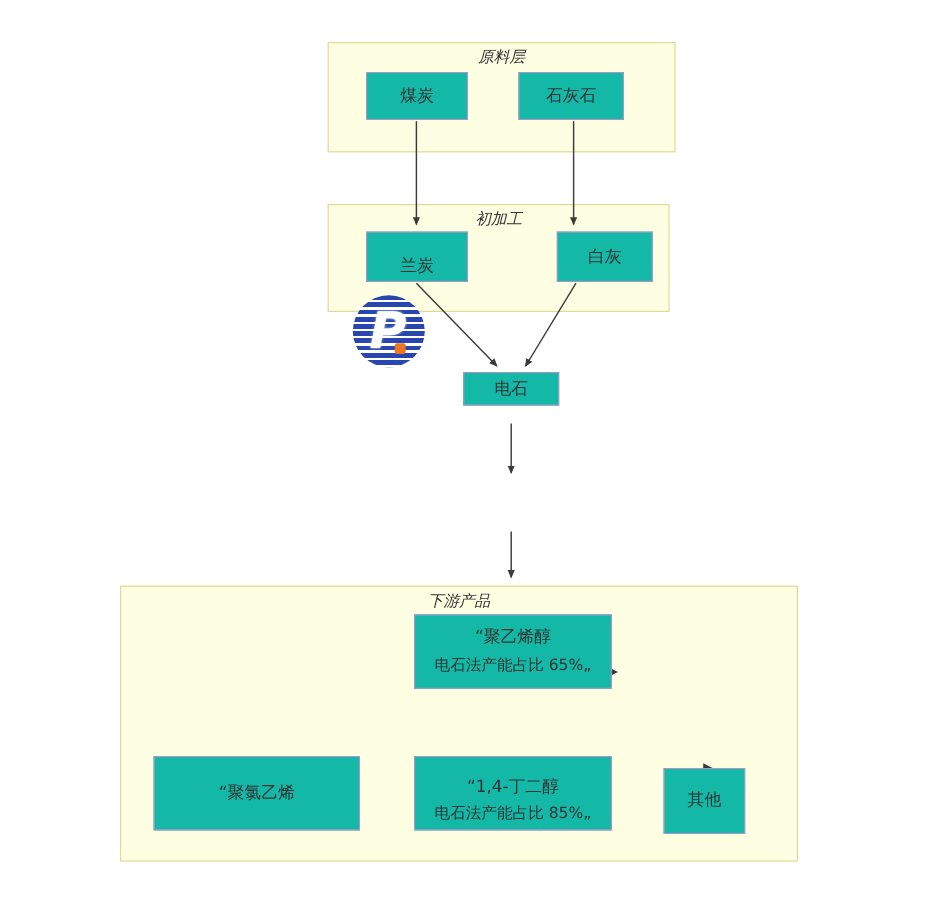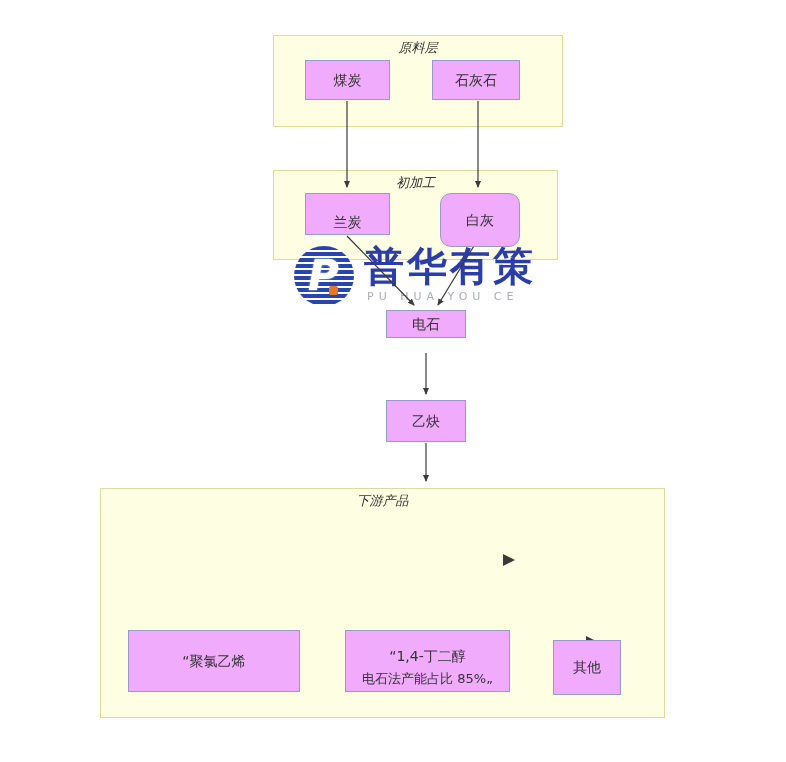--- a/index.html
+++ b/index.html
@@ -28,21 +28,21 @@
     right: 0;
     text-align: center;
     font-size: 13px;
     color: #333333;
     font-style: italic;
   }
 
   
   .node {
     position: absolute;
-    background: #f0abfc;
+    background: #14b8a6;
     border: 1px solid #9a9ac9;
     display: flex;
     flex-direction: column;
     align-items: center;
     justify-content: center;
     font-size: 14px;
     color: #333333;
     text-align: center;
     line-height: 1.75;
     z-index: 4;
@@ -130,24 +130,20 @@
   </div>
 
   <div class="group" style="left:100px; top:488px; width:565px; height:230px;padding-left:36px;">
     <div class="group-label">下游产品</div>
   </div>
 
   <div class="watermark">
     <div class="logo-circle">
       <span class="logo-p">P</span>
       <span class="logo-dot"></span>
-    </div>
-    <div class="brand-block">
-      <div class="brand-name">普华有策</div>
-      <div class="brand-sub">PU HUA YOU CE</div>
     </div>
   </div>
 
   <svg class="arrows" width="786" height="762" viewBox="0 0 786 762">
     <defs>
       <marker id="ah" markerWidth="9" markerHeight="8" refX="6" refY="3" orient="auto" markerUnits="userSpaceOnUse">
         <path d="M0,0 L7,3 L0,6 Z" fill="#3b3b3b"></path>
       </marker>
     </defs>
     <line x1="347" y1="101" x2="347" y2="187" stroke="#3b3b3b" stroke-width="1.2" marker-end="url(#ah)"></line>
@@ -165,32 +161,33 @@
   </div>
 
   <div class="node" style="left:432px; top:60px; width:88px; height:40px;">
     <span>石灰石</span>
   </div>
 
   <div class="node" style="left:305px; top:193px; width:85px; height:42px;justify-content:flex-end;">
     <span>兰炭</span>
   </div>
 
-  <div class="node" style="left:440px; top:193px; width:80px; height:54px;border-radius:11px;">
+  <div class="node" style="left:464px; top:193px; width:80px; height:42px;">
     <span>白灰</span>
   </div>
 
   <div class="node" style="left:386px; top:310px; width:80px; height:28px;">
     <span>电石</span>
   </div>
 
-  <div class="node" style="left:386px; top:400px; width:80px; height:42px;">
-    <span>乙炔</span>
-  </div>
-
+
+  <div class="node" style="left:345px; top:512px; width:165px; height:62px;">
+    <span>“聚乙烯醇</span>
+    <span class="sub">电石法产能占比 65%„</span>
+  </div>
 
   <div class="node" style="left:128px; top:630px; width:172px; height:62px;">
     <span>“聚氯乙烯</span>
   </div>
 
   <div class="node" style="left:345px; top:630px; width:165px; height:62px;justify-content:flex-end;">
     <span>“1,4-丁二醇</span>
     <span class="sub">电石法产能占比 85%„</span>
   </div>
 

